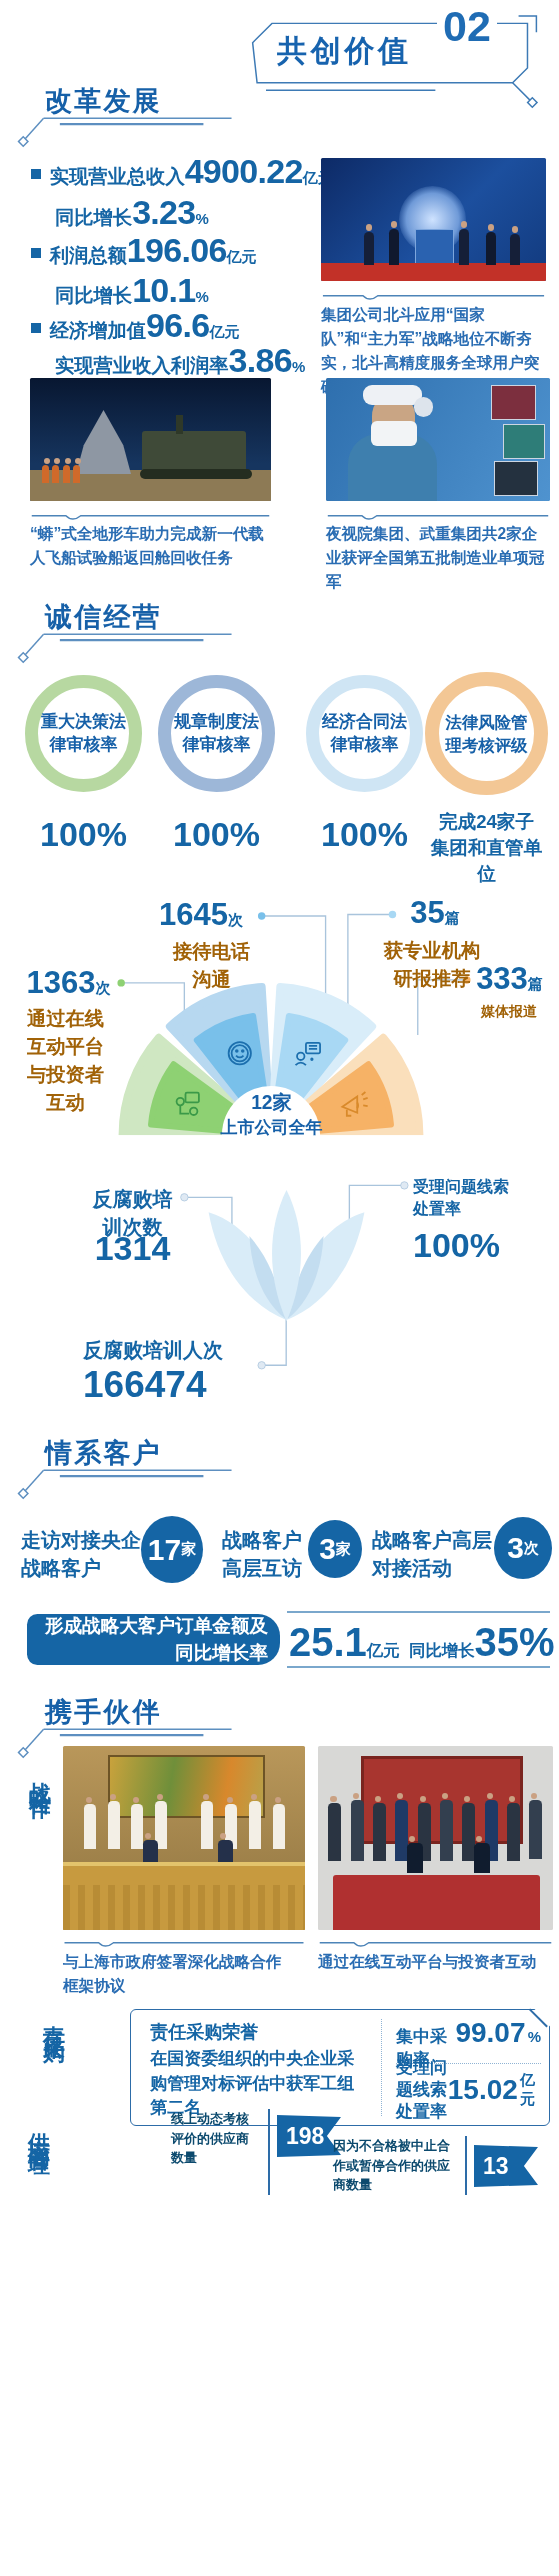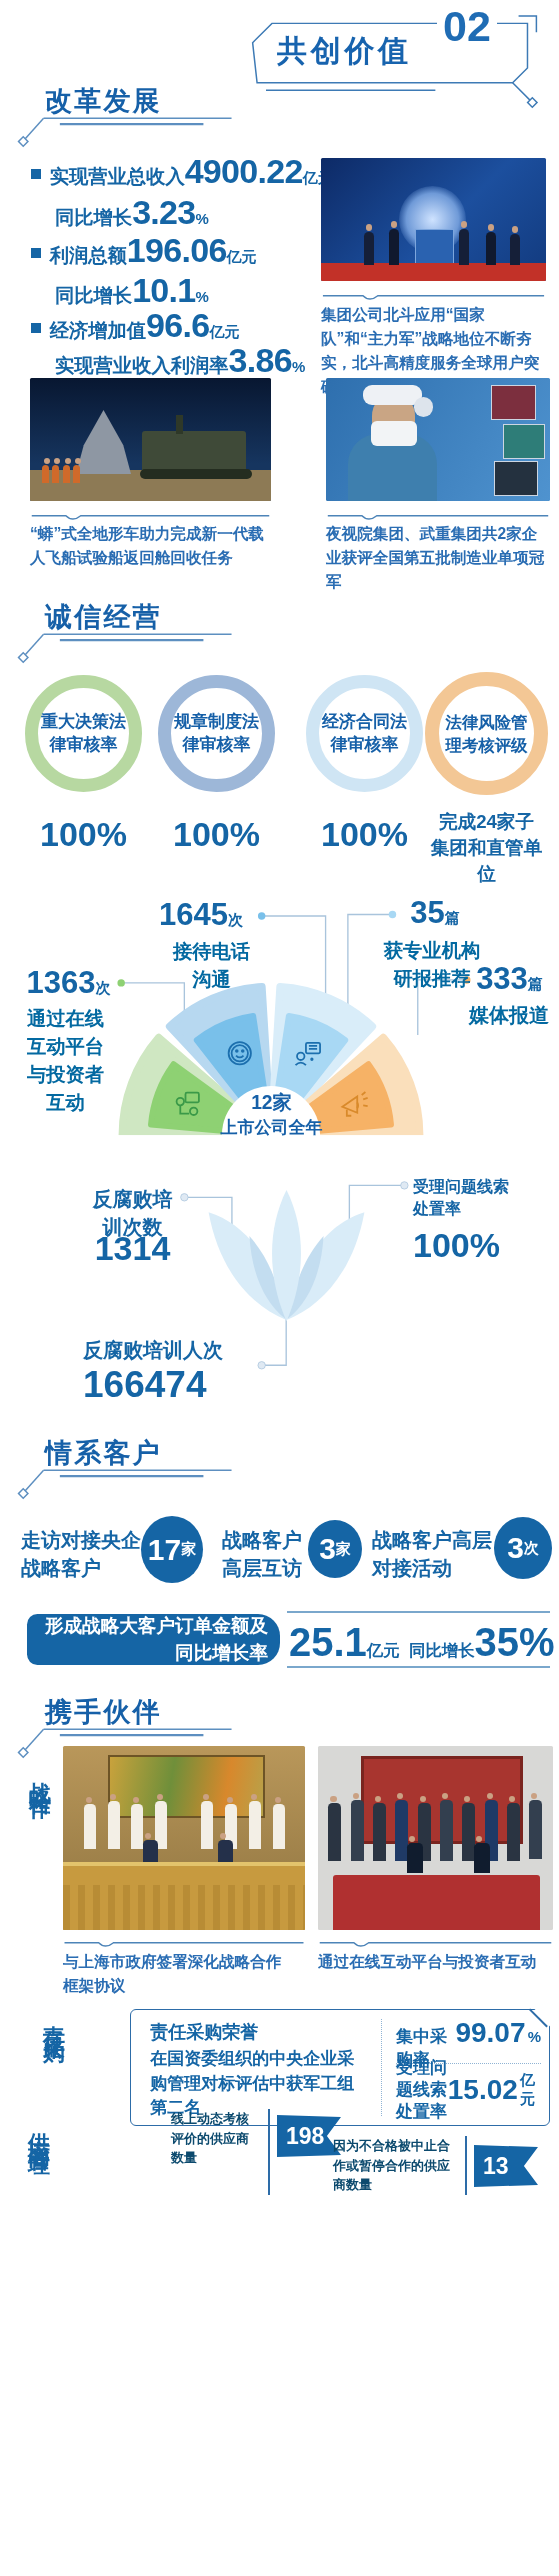--- a/index.html
+++ b/index.html
@@ -19,21 +19,21 @@
   .su{font-size:15px;font-weight:bold;}
   
   .photo{position:absolute;overflow:hidden;border-radius:1.5px;}
   .cap{position:absolute;font-size:15.6px;font-weight:600;color:#2a6db3;line-height:1.55;}
   .fig{position:absolute;border-radius:4.5px 4.5px 0 0;}
   .fig::before{content:"";position:absolute;top:-7.4px;left:1.5px;width:6.7px;height:6.7px;border-radius:50%;background:#caa183;}
   
   .ring{position:absolute;border-radius:50%;box-sizing:border-box;display:flex;align-items:center;justify-content:center;text-align:center;}
   .ring span{font-size:17px;font-weight:bold;color:#1660a8;line-height:1.35;}
   .big100{position:absolute;font-size:34px;font-weight:bold;color:#1565a5;text-align:center;}
-  .fanlbl{position:absolute;font-weight:bold;color:#0369a1;text-align:center;line-height:1.45;}
+  .fanlbl{position:absolute;font-weight:bold;color:#a16207;text-align:center;line-height:1.45;}
   .fannum{position:absolute;font-weight:bold;color:#1565a5;text-align:center;white-space:nowrap;}
   .fannum .n{font-size:31px;}
   .fannum .u{font-size:15px;}
   
   .ccircle{position:absolute;background:#1565a5;border-radius:50%;display:flex;align-items:center;justify-content:center;color:#fff;white-space:nowrap;}
   .ccircle .n{font-size:30px;font-weight:bold;}
   .ccircle .u{font-size:15px;font-weight:bold;}
   .clabel{position:absolute;font-size:20px;font-weight:bold;color:#1565a5;line-height:1.4;}
   
   .pill{position:absolute;background:#1565a5;color:#fff;border-radius:10.4px 22px 22px 10.4px;
@@ -166,21 +166,21 @@
     <circle cx="628" cy="118" r="5" fill="#f6b266"></circle>
   </svg>
 
   <div class="fannum" style="left:145px;top:897px;width:112px"><span class="n">1645</span><span class="u">次</span></div>
   <div class="fanlbl" style="left:170px;top:938px;width:83px;font-size:19.3px">接待电话沟通</div>
   <div class="fannum" style="left:394px;top:895px;width:82px"><span class="n">35</span><span class="u">篇</span></div>
   <div class="fanlbl" style="left:376px;top:937px;width:112px;font-size:19.3px">获专业机构研报推荐</div>
   <div class="fannum" style="left:16.4px;top:965px;width:104px"><span class="n">1363</span><span class="u">次</span></div>
   <div class="fanlbl" style="left:24px;top:1005px;width:83px;font-size:19.3px">通过在线互动平台与投资者互动</div>
   <div class="fannum" style="left:465px;top:961px;width:89px"><span class="n">333</span><span class="u">篇</span></div>
-  <div class="fanlbl" style="left:468px;top:1001px;width:82px;font-size:20px">媒体报道</div>
+  <div class="fanlbl" style="left:468px;top:1001px;width:82px;font-size:14px">媒体报道</div>
 
   <svg class="abs" style="left:100px;top:973px" width="342" height="171" viewBox="0 0 460 230">
     <g stroke-linejoin="round">
       <path d="M230,218 L30,218 A200,200 0 0 1 79,86.8 Z" fill="#cfe7c2" stroke="#cfe7c2" stroke-width="10"></path>
       <path d="M230,218 L93.6,71.8 A200,200 0 0 1 217.8,18.4 Z" fill="#b7d8f0" stroke="#b7d8f0" stroke-width="10"></path>
       <path d="M230,218 L242.2,18.4 A200,200 0 0 1 366.4,71.8 Z" fill="#d9edf9" stroke="#d9edf9" stroke-width="10"></path>
       <path d="M230,218 L381,86.8 A200,200 0 0 1 430,218 Z" fill="#fadfbb" stroke="#fadfbb" stroke-width="10"></path>
       <path d="M230,218 L68.6,203.9 A162,162 0 0 1 98.9,122.7 Z" fill="#8ed173" stroke="#8ed173" stroke-width="8"></path>
       <path d="M230,218 L130.2,90.3 A162,162 0 0 1 206,57.8 Z" fill="#79c0ea" stroke="#79c0ea" stroke-width="8"></path>
       <path d="M230,218 L254,57.8 A162,162 0 0 1 329.8,90.3 Z" fill="#a8d8f4" stroke="#a8d8f4" stroke-width="8"></path>

